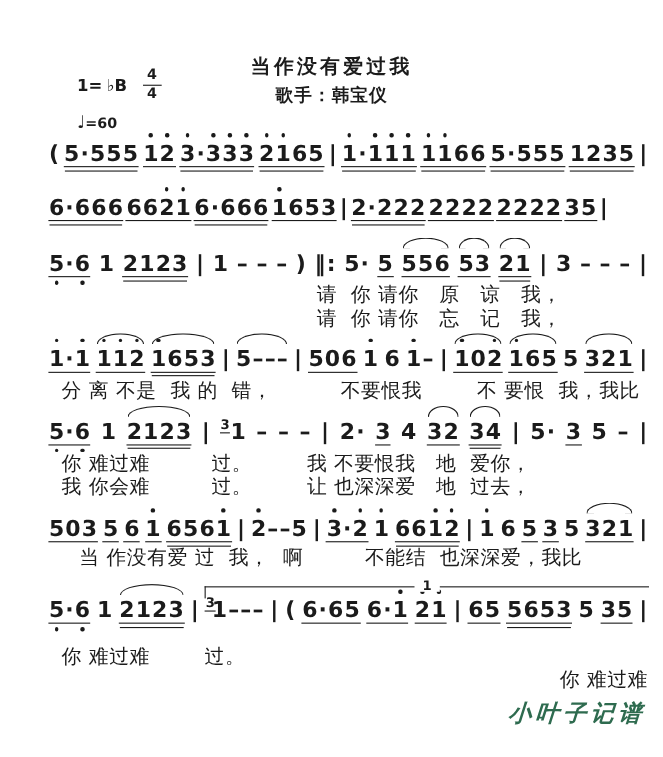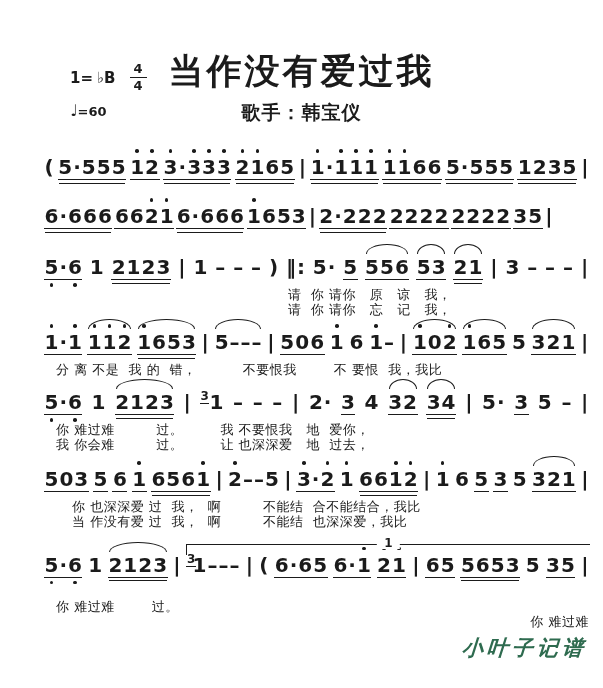--- a/index.html
+++ b/index.html
@@ -2,22 +2,22 @@
 <html><head>
 <meta charset="utf-8">
 <style>
   html,body{margin:0;padding:0;}
   body{
     width:603px;height:688px;background:#ffffff;overflow:hidden;
     font-family:"DejaVu Sans",sans-serif;color:#1b1b1b;
   }
   .page{position:relative;width:603px;height:688px;background:#fff;}
   .header{position:relative;padding-top:48px;}
-  .title{margin:0;text-align:center;font-size:35px;font-weight:bold;letter-spacing:3px;}
-  .singer{text-align:center;font-size:19px;font-weight:bold;margin-top:5px;letter-spacing:1px;}
+  .title{margin:0;text-align:center;font-size:18px;font-weight:bold;letter-spacing:3px;}
+  .singer{text-align:center;font-size:16px;font-weight:bold;margin-top:5px;letter-spacing:1px;}
   .keyblock{position:absolute;left:70px;top:62px;font-size:15px;font-weight:bold;}
   .keyrow{display:flex;align-items:center;}
   .keyrow .flat{margin-left:4px;}
   .ts{display:inline-flex;flex-direction:column;align-items:center;margin-left:14px;font-size:13px;line-height:1.1;}
   .ts .tstop{border-bottom:1.5px solid #1b1b1b;padding:0 4px 1px;}
   .ts .tsbot{padding-top:1px;}
   .tempo{margin-top:7px;font-size:13px;font-weight:bold;}
   .tempo .notechar{font-size:16px;}
 
   #score{position:relative;padding:6px 14px 0 44px;}
@@ -30,21 +30,21 @@
   .u1,.u2{border-bottom:1.6px solid #1b1b1b;padding-bottom:2px;}
   .u2::after{content:"";position:absolute;left:1px;right:1px;bottom:-4.5px;border-bottom:1.6px solid #1b1b1b;}
   .n.hi::before{content:"";position:absolute;top:-8px;left:50%;width:3.5px;height:3.5px;margin-left:-1.75px;background:#1b1b1b;border-radius:50%;}
   .n.lo::after{content:"";position:absolute;bottom:-9.5px;left:50%;width:3.5px;height:3.5px;margin-left:-1.75px;background:#1b1b1b;border-radius:50%;}
   .arc::before{content:"";position:absolute;left:1px;right:1px;top:-13px;height:9px;
     border:1.5px solid #1b1b1b;border-bottom:none;border-radius:50% 50% 0 0/100% 100% 0 0;}
   .sym{font-weight:bold;}
   .grace{font-size:12px;transform:translateY(-9px);border-bottom:1.4px solid #1b1b1b;margin-right:-9px;padding-bottom:1px;}
   .volta{position:absolute;top:2px;height:10px;border-top:1.5px solid #1b1b1b;border-left:1.5px solid #1b1b1b;}
   .volta-num{position:absolute;top:-8px;left:50%;transform:translateX(-50%);background:#fff;padding:0 7px;font-size:12px;font-weight:bold;line-height:1;}
-  .lyric{white-space:pre;font-size:13px;line-height:1.16;letter-spacing:0.5px;}
+  .lyric{white-space:pre;font-size:18px;line-height:1.16;letter-spacing:0.5px;}
   .watermark{
     position:absolute;right:16px;bottom:26px;font-size:21px;font-style:italic;
     font-weight:bold;letter-spacing:4px;transform:skewX(-4deg);
     font-family:"DejaVu Serif",serif;
   }
 </style>
 </head>
 <body style="background: rgb(255, 255, 255);">
 
 <div class="page">
@@ -476,21 +476,20 @@
         </span>
         <span class="grp u1 arc">
           <span class="n">3</span>
           <span class="n">2</span>
           <span class="n">1</span>
         </span>
         <span class="grp sym">
           <span class="n">|</span>
         </span>
       </div>
-      <div class="lyric" style="padding-left: 28px; margin-top: 2px;">你 也深深爱 过  我，  啊         不能结  合不能结合，我比</div>
       <div class="lyric" style="padding-left: 28px; margin-top: 0px;">当 作没有爱 过  我，  啊         不能结  也深深爱，我比</div>
       <div class="mline" style="margin-top: 12px;">
         <span class="grp u1">
           <span class="n lo">5</span>
           <span class="n">·</span>
           <span class="n lo">6</span>
         </span>
         <span class="grp">
           <span class="n">1</span>
         </span>

